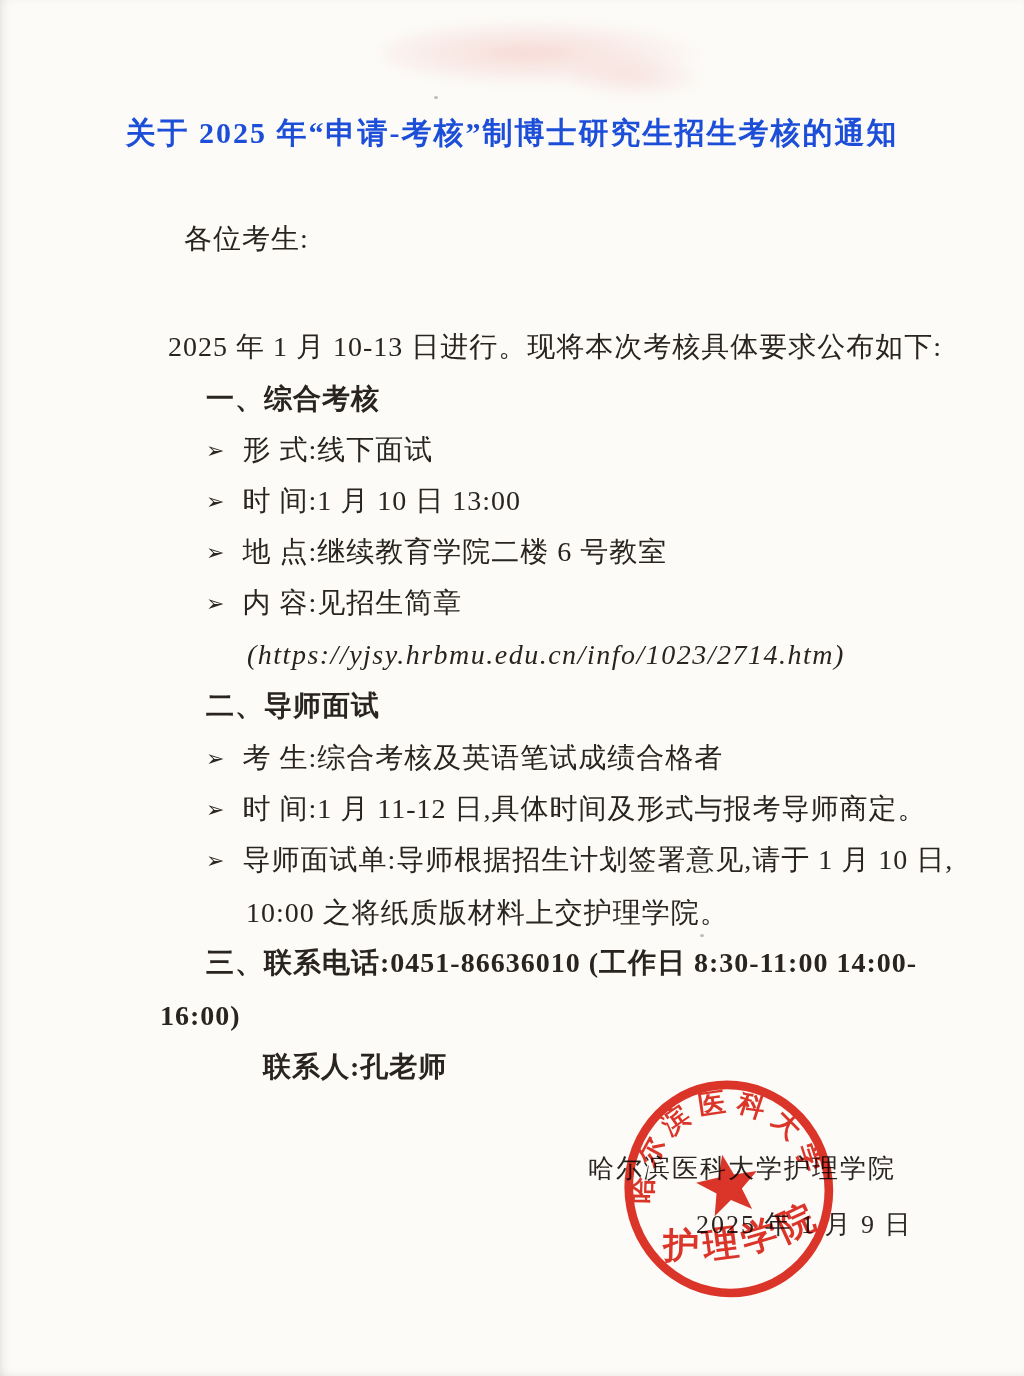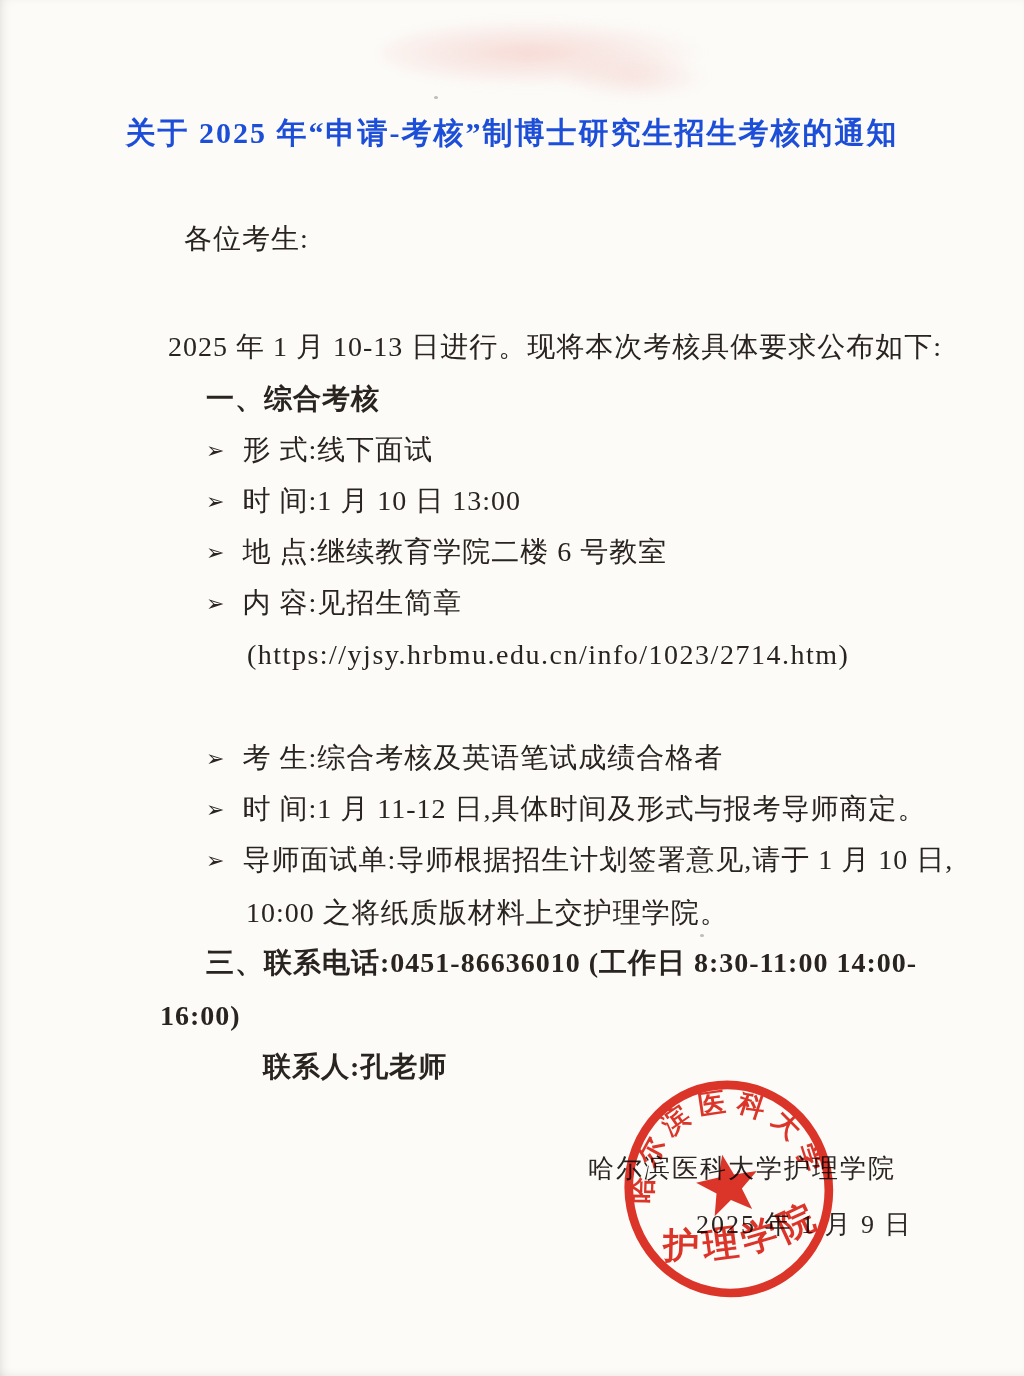--- a/index.html
+++ b/index.html
@@ -23,21 +23,21 @@
   .bold{font-weight:bold;}
   .doc-title{
     left:0;width:1024px;text-align:center;
     font-size:30px;font-weight:bold;letter-spacing:2px;color:#1d4ed8;
   }
   .bullet-row{display:flex;align-items:center;gap:17px;}
   .bullet-marker{
     font-family:"DejaVu Sans",sans-serif;
     font-size:22px;color:#2b2622;flex:0 0 auto;transform:translateY(1px);
   }
-  .url-line{letter-spacing:1.5px;}
+  .url-line{letter-spacing:1.5px;font-style:italic;}
   .sig{font-size:26px;letter-spacing:2px;color:#2b2622;}
   
   .smudge-a{
     position:absolute;left:380px;top:18px;width:330px;height:70px;border-radius:50%;
     background:radial-gradient(ellipse at 45% 50%, rgba(238,166,158,.38), rgba(238,166,158,0) 70%);
     filter:blur(5px);
   }
   .smudge-b{
     position:absolute;left:560px;top:55px;width:150px;height:45px;border-radius:50%;
     background:radial-gradient(ellipse, rgba(240,180,172,.30), rgba(240,180,172,0) 70%);
@@ -90,20 +90,21 @@
     <span class="bullet-marker">➢</span>
     <span>地 点:继续教育学院二楼 6 号教室</span>
   </div>
   <div class="line bullet-row" style="top:585px;left:206px;">
     <span class="bullet-marker">➢</span>
     <span>内 容:见招生简章</span>
   </div>
 
   <div class="line url-line" style="top:637px;left:247px;">(https://yjsy.hrbmu.edu.cn/info/1023/2714.htm)</div>
 
+  <div class="line bold" style="top:688px;left:206px;">二、导师面试</div>
 
   <div class="line bullet-row" style="top:740px;left:206px;">
     <span class="bullet-marker">➢</span>
     <span>考 生:综合考核及英语笔试成绩合格者</span>
   </div>
   <div class="line bullet-row" style="top:791px;left:206px;">
     <span class="bullet-marker">➢</span>
     <span>时 间:1 月 11-12 日,具体时间及形式与报考导师商定。</span>
   </div>
   <div class="line bullet-row" style="top:842px;left:206px;">

